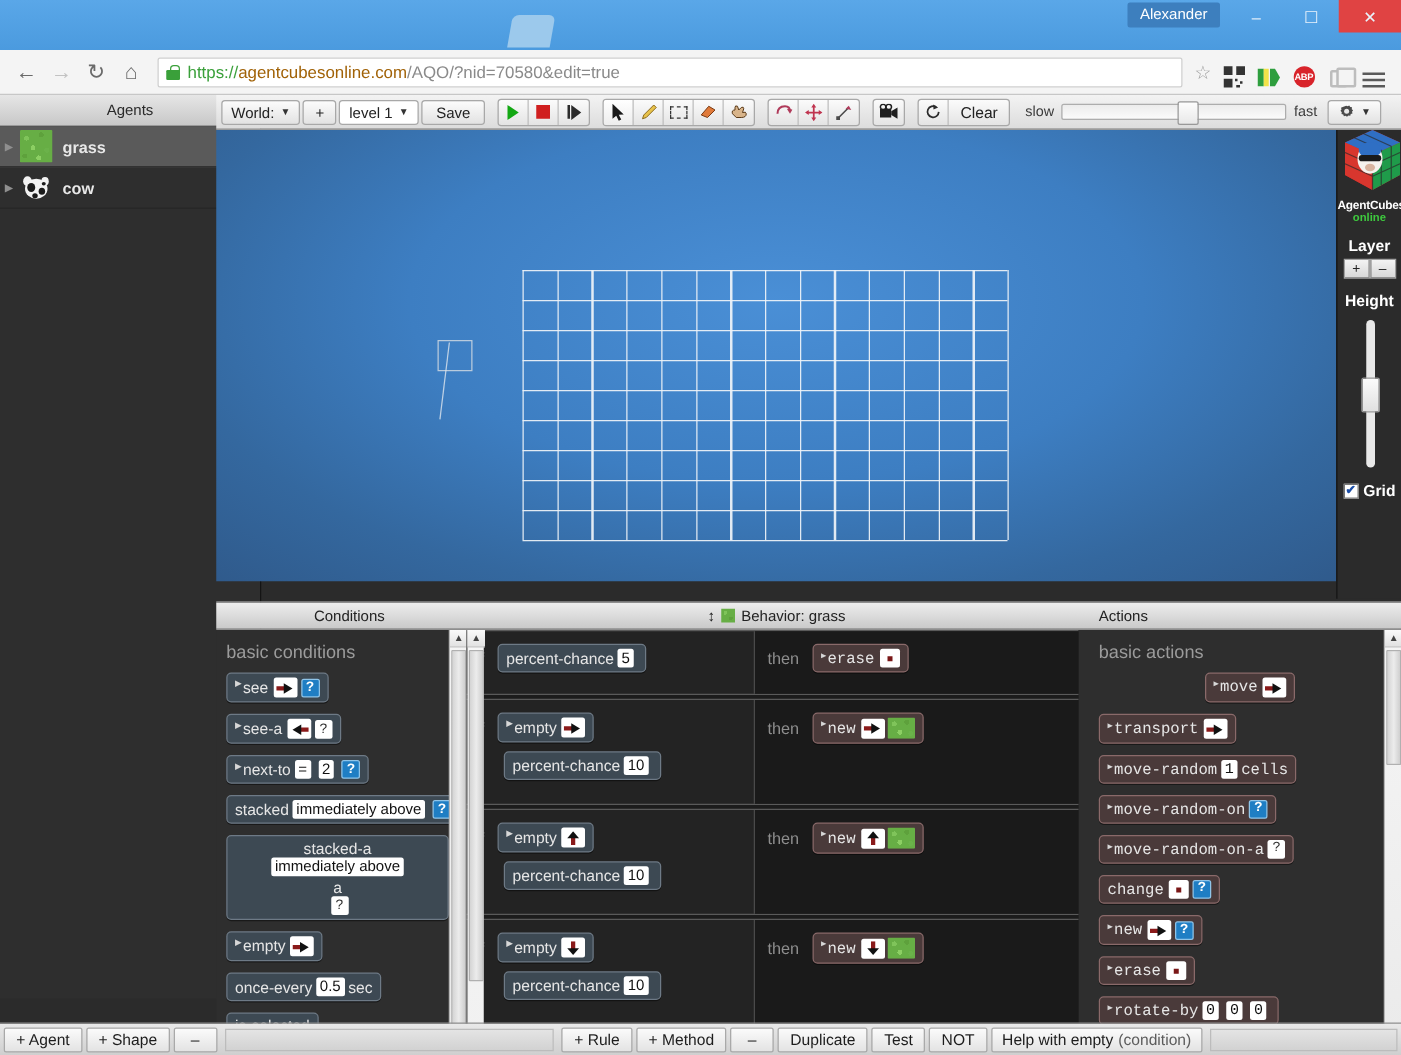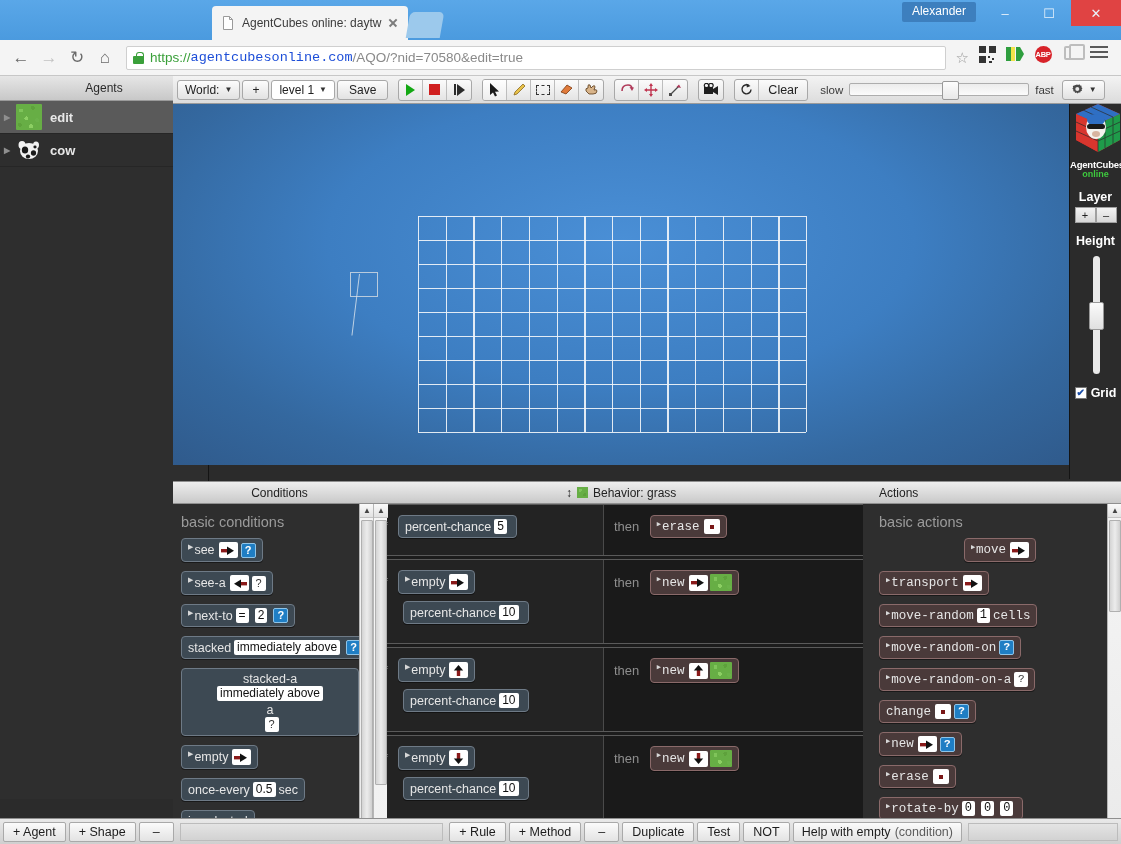--- a/index.html
+++ b/index.html
@@ -56,25 +56,25 @@
              border-radius:2px; margin:0 6px; display:flex; align-items:center;
              padding:0 6px; font-size:13.5px; color:#333; }
   .lock { width:11px; height:13px; margin-right:6px; position:relative;
           flex:0 0 11px; }
   .lock::after { content:""; position:absolute; left:0; top:5px; width:11px;
                  height:8px; background:#3aa03a; border-radius:1px; }
   .lock::before { content:""; position:absolute; left:2.5px; top:1px; width:6px;
                   height:6px; border:1.6px solid #3aa03a; border-bottom:none;
                   border-radius:3px 3px 0 0; }
   .url-scheme { color:#3aa03a; }
-  .url-host { color:#1d4ed8;font-family:Liberation Mono, monospace; }
+  .url-host { color:#a16207; }
   .url-path { color:#8a8a8a; }
   .star { color:#9a9a9a; font-size:15px; margin:0 4px; }
   .ext { width:24px; height:24px; margin:0 2px; display:flex;
-         align-items:flex-start; justify-content:center; }
+         align-items:flex-end; justify-content:center; }
   .ext-qr { width:17px; height:17px;
     background:
       linear-gradient(#333,#333) 0 0/7px 7px no-repeat,
       linear-gradient(#fff,#fff) 2px 2px/3px 3px no-repeat,
       linear-gradient(#333,#333) 10px 0/7px 7px no-repeat,
       linear-gradient(#fff,#fff) 12px 2px/3px 3px no-repeat,
       linear-gradient(#333,#333) 0 10px/7px 7px no-repeat,
       linear-gradient(#fff,#fff) 2px 12px/3px 3px no-repeat,
       linear-gradient(#333,#333) 9px 10px/2px 2px no-repeat,
       linear-gradient(#333,#333) 13px 12px/2px 2px no-repeat,
@@ -292,30 +292,20 @@
              background:linear-gradient(#e4e4e4,#d2d2d2);
              border:1px solid #bcbcbc; margin-left:3px; }
 </style>
 </head>
 <body>
 
 <div class="browser">
   <div class="tabstrip">
 
 
-    <div class="tab active" style="left:212px; width:196px;">
-      <span class="tab-fav">
-        <svg width="16" height="16" viewBox="0 0 16 16">
-            <path d="M3.5 1.5h6l3 3v10h-9z" fill="#fff" stroke="#9a9a9a" stroke-width="1"></path>
-            <path d="M9.5 1.5v3h3" fill="none" stroke="#9a9a9a" stroke-width="1"></path>
-          </svg>
-      </span>
-      <span class="tab-label">AgentCubes online: daytw</span>
-      <span class="tab-close"></span>
-    </div>
 
     <div class="newtab"></div>
   </div>
 
   <div class="user-chip">Alexander</div>
 
   <div class="winbtns">
     <div class="winbtn">–</div>
     <div class="winbtn">☐</div>
     <div class="winbtn close">✕</div>
@@ -360,21 +350,21 @@
 </div>
 
 <div class="app">
 
   <div class="agents-col">
     <div class="agents-hdr">Agents</div>
 
     <div class="agent-row sel">
       <span class="tri">▶</span>
       <span class="agent-thumb thumb-grass"></span>
-      <span>edit</span>
+      <span>grass</span>
     </div>
 
     <div class="agent-row">
       <span class="tri">▶</span>
       <span class="agent-thumb thumb-cow">
         <svg width="26" height="26" viewBox="0 0 26 26">
           <ellipse cx="13" cy="14" rx="9" ry="8" fill="#f2f2f2"></ellipse>
           <ellipse cx="6" cy="8" rx="3.5" ry="4" fill="#f2f2f2"></ellipse>
           <ellipse cx="20" cy="8" rx="3" ry="3.5" fill="#f2f2f2"></ellipse>
           <ellipse cx="9" cy="13" rx="3.2" ry="3.6" fill="#1a1a1a"></ellipse>

